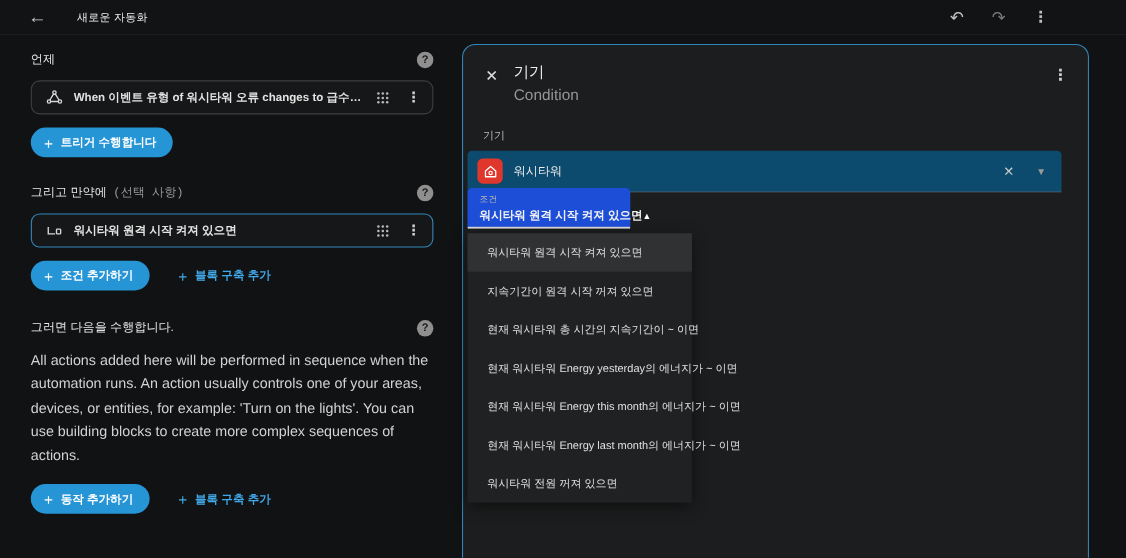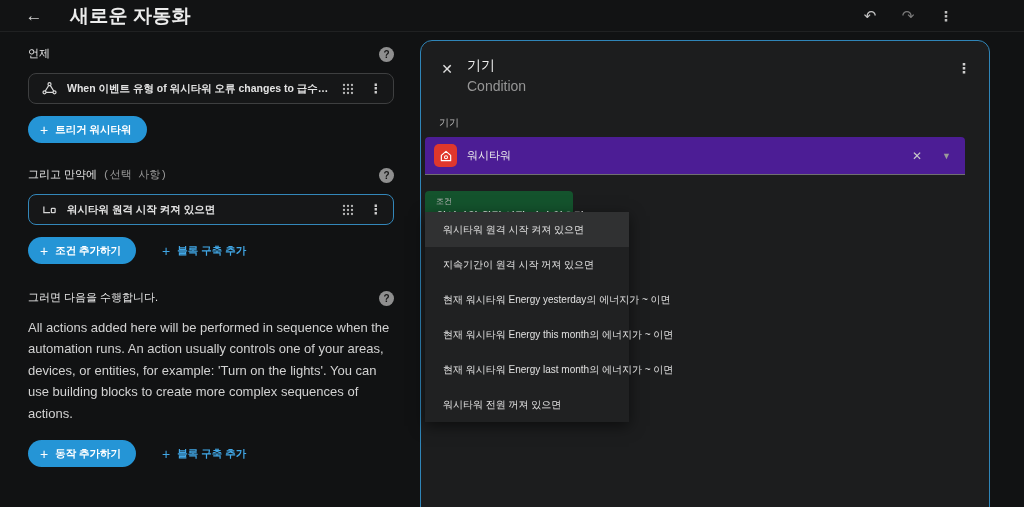--- a/index.html
+++ b/index.html
@@ -12,21 +12,21 @@
   }
   
   .topbar {
     position:absolute; top:0; left:0; right:0; height:32px;
     display:flex; align-items:center;
     background:#121314; border-bottom:1px solid #202122;
     padding:0 14px;
   }
   .back-btn { width:28px; height:28px; display:flex; align-items:center; justify-content:center;
     color:#cfcfcf; font-size:17px; cursor:pointer; margin-left:6px; }
-  .topbar-title { font-size:19px; font-weight:700; color:#ececec; margin-left:22px; letter-spacing:.2px;text-align:center; }
+  .topbar-title { font-size:10px; font-weight:400; color:#ececec; margin-left:22px; letter-spacing:.2px;text-align:center; }
   .topbar-actions { margin-left:auto; display:flex; align-items:center; gap:14px; padding-right:52px; }
   .icon-btn { width:24px; height:24px; display:flex; align-items:center; justify-content:center;
     cursor:pointer; font-size:15px; }
   .undo { color:#c4c4c4; }
   .redo { color:#7a7a7a; }
   .kebab { color:#bdbdbd; font-size:14px; letter-spacing:0; font-weight:700; }
 
   
   .left-col { position:absolute; left:28px; top:46px; width:366px; }
   .section-head { display:flex; align-items:baseline; position:relative; margin-bottom:12px; }
@@ -78,33 +78,33 @@
     color:#e0e0e0; font-size:14px; cursor:pointer; margin-top:2px; }
   .panel-titles { margin-left:10px; }
   .panel-title { font-size:14px; color:#efefef; font-weight:500; }
   .panel-subtitle { font-size:14px; color:#969696; margin-top:3px; }
   .panel-kebab { margin-left:auto; width:22px; height:22px; display:flex; align-items:center; justify-content:center;
     color:#cfcfcf; font-size:14px; font-weight:700; cursor:pointer; }
 
   .field-label { font-size:10px; color:#bdbdbd; margin:22px 0 7px 18px; }
 
   .device-field {
-    margin:0 24px 0 4px; height:38px; background:#4c1d95;
+    margin:0 24px 0 4px; height:38px; background:#0c4a6e;
     border-radius:4px 4px 0 0; border-bottom:1px solid #707070;
     display:flex; align-items:center; padding:0 10px 0 9px; gap:10px; cursor:text;
   }
   .thinq-icon { width:23px; height:23px; border-radius:5px; background:#e0372c;
     display:flex; align-items:center; justify-content:center; flex:none; }
   .device-value { font-size:11px; color:#ececec; flex:1; }
   .clear-x { color:#c9c9c9; font-size:12px; cursor:pointer; padding:0 6px; }
   .caret-down { color:#9a9a9a; font-size:9px; cursor:pointer; padding:0 4px; }
 
   .select-field {
-    position:absolute; left:4px; top:150px; width:148px; height:37px;
-    background:#14532d; border-radius:4px 4px 0 0; border-bottom:2px solid #dedede;
+    position:absolute; left:4px; top:130px; width:148px; height:37px;
+    background:#1d4ed8; border-radius:4px 4px 0 0; border-bottom:2px solid #dedede;
     padding:5px 8px 0 11px; cursor:pointer;
   }
   .select-label { font-size:8px; color:#b3b3b3; }
   .select-value-row { display:flex; align-items:center; margin-top:2px; }
   .select-value { font-size:10.5px; color:#f2f2f2; font-weight:600; white-space:nowrap; }
   .caret-up { margin-left:auto; color:#fff; font-size:8px; }
 
   .dropdown {
     position:absolute; left:4px; top:171px; width:204px;
     background:#202122; box-shadow:0 4px 14px rgba(0,0,0,.55);
@@ -157,21 +157,21 @@
           <circle cx="2" cy="10" r="1.15"></circle>
             <circle cx="6" cy="10" r="1.15"></circle>
             <circle cx="10" cy="10" r="1.15"></circle>
         </svg>
       </span>
       <span class="row-kebab">⋮</span>
     </div>
     <div class="btn-row">
       <div class="pill-btn">
         <span class="plus">+</span>
-        <span>트리거 워시타워</span>
+        <span>트리거 수행합니다</span>
       </div>
     </div>
   </div>
 
   <div class="sec-andif">
     <div class="section-head">
       <div class="section-title">그리고 만약에</div>
       <div class="section-sub">(선택 사항)</div>
       <div class="help-icon">?</div>
     </div>
@@ -257,18 +257,19 @@
     <div class="select-label">조건</div>
     <div class="select-value-row">
       <span class="select-value">워시타워 원격 시작 켜져 있으면</span>
       <span class="caret-up">▲</span>
     </div>
   </div>
 
   <div class="dropdown">
     <div class="dd-item active">워시타워 원격 시작 켜져 있으면</div>
     <div class="dd-item">지속기간이 원격 시작 꺼져 있으면</div>
+    <div class="dd-item">현재 워시타워 총 시간의 지속기간이 ~ 이면</div>
     <div class="dd-item">현재 워시타워 Energy yesterday의 에너지가 ~ 이면</div>
     <div class="dd-item">현재 워시타워 Energy this month의 에너지가 ~ 이면</div>
     <div class="dd-item">현재 워시타워 Energy last month의 에너지가 ~ 이면</div>
     <div class="dd-item">워시타워 전원 꺼져 있으면</div>
   </div>
 </div>
 
 </body></html>

